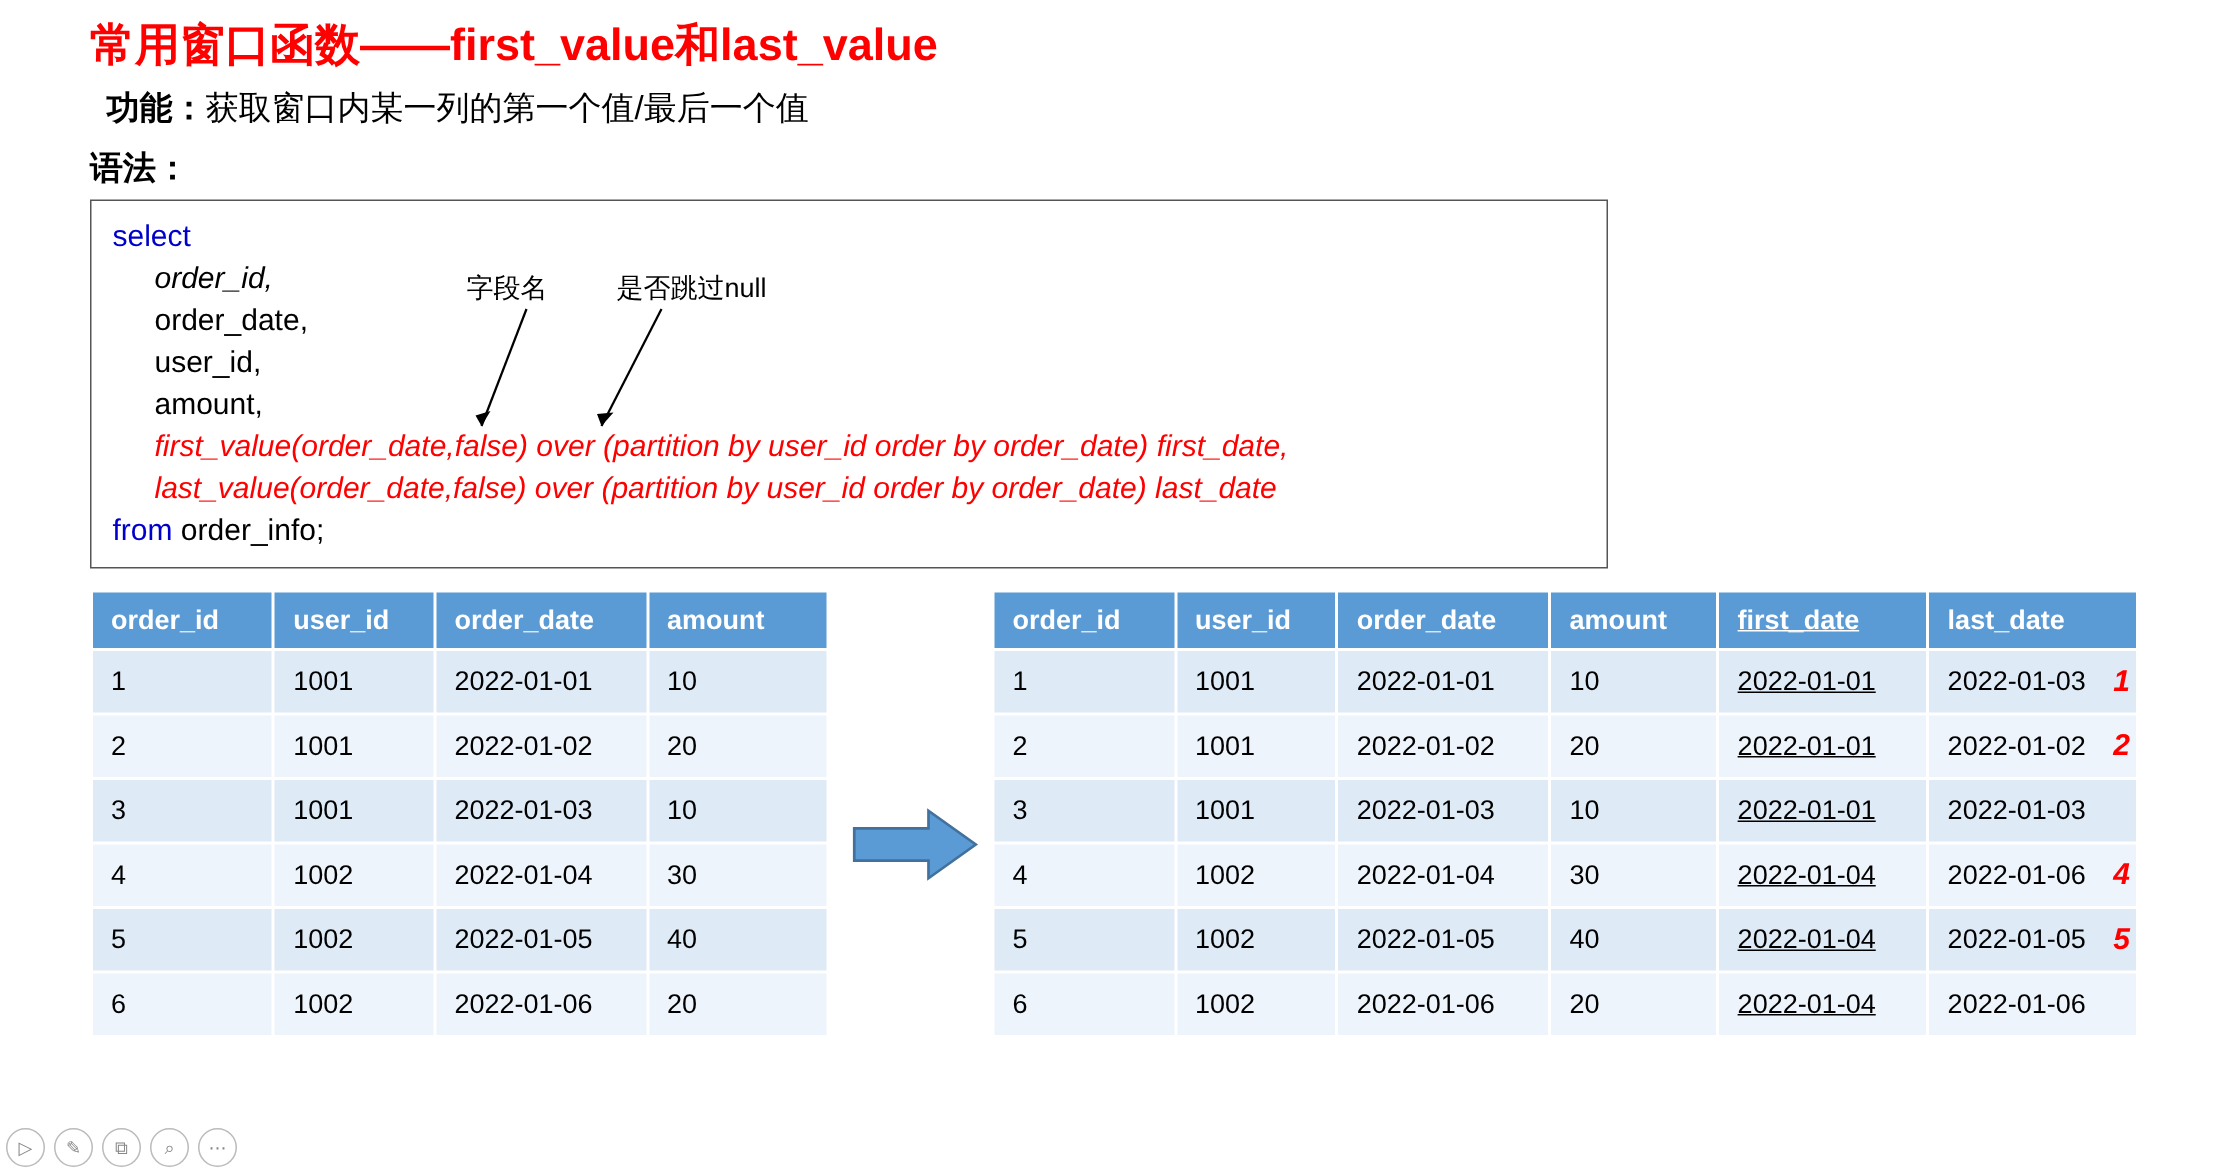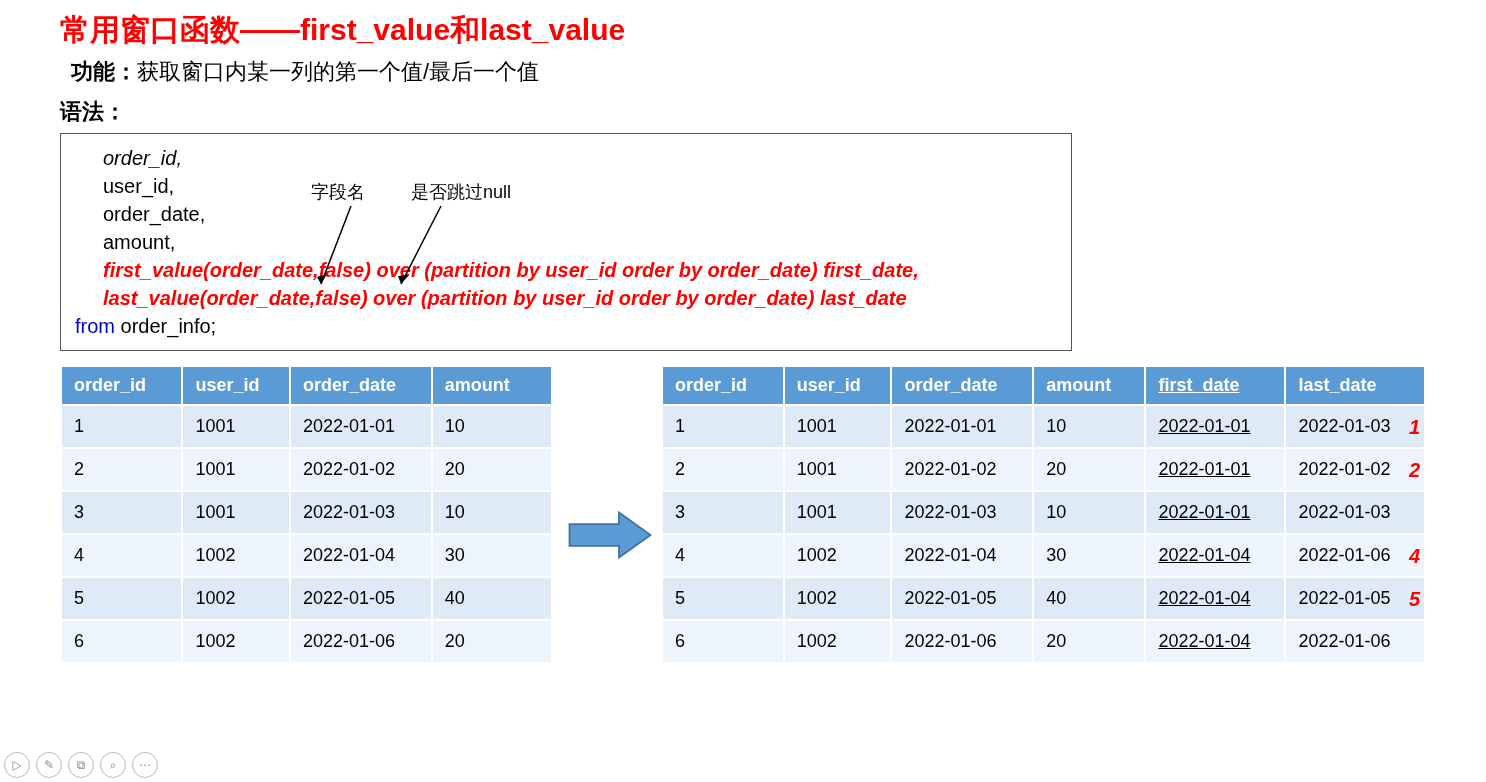--- a/index.html
+++ b/index.html
@@ -39,21 +39,21 @@
     width: 1012px;
     border: 1px solid #555;
     padding: 10px 14px 10px 14px;
     font-size: 20px;
     line-height: 1.4;
     box-sizing: border-box;
     position: relative;
   }
   .sql-box .kw { color: #0000cc; }
   .sql-box .ital { font-style: italic; }
-  .sql-box .red { color: #ff0000; font-weight: bold; font-style: italic; }
+  .sql-box .red { color: #ff0000; font-weight: normal; font-style: italic; }
   .sql-box .indent { padding-left: 28px; display: inline-block; }
   .anno {
     position: absolute;
     font-size: 18px;
     color: #000;
   }
   .arrow-svg {
     position: absolute;
     overflow: visible;
     pointer-events: none;
@@ -153,23 +153,24 @@
 
   <h1 class="title">常用窗口函数——first_value和last_value</h1>
 
   <div class="subline">
     <span class="label">功能：</span><span>获取窗口内某一列的第一个值/最后一个值</span>
   </div>
 
   <div class="syntax-label">语法：</div>
 
   <div class="sql-box">
+    <div><span class="kw">select</span></div>
     <div><span class="indent ital"><span>order_id</span>,</span></div>
+    <div><span class="indent"><span>order_date</span>,</span></div>
     <div><span class="indent"><span>user_id</span>,</span></div>
-    <div><span class="indent"><span>order_date</span>,</span></div>
     <div><span class="indent"><span>amount</span>,</span></div>
     <div><span class="indent red">first_value(order_date,false) over (partition by user_id order by order_date) first_date,</span></div>
     <div><span class="indent red">last_value(order_date,false) over (partition by user_id order by order_date) last_date</span></div>
     <div><span class="kw">from</span> <span>order_info;</span></div>
 
     <div class="anno" style="left:250px; top:46px;">字段名</div>
     <div class="anno" style="left:350px; top:46px;">是否跳过null</div>
 
     <svg class="arrow-svg" style="left:0; top:0; width:100%; height:100%;">
       <line x1="290" y1="72" x2="260" y2="150" stroke="#000" stroke-width="1.5"></line>

